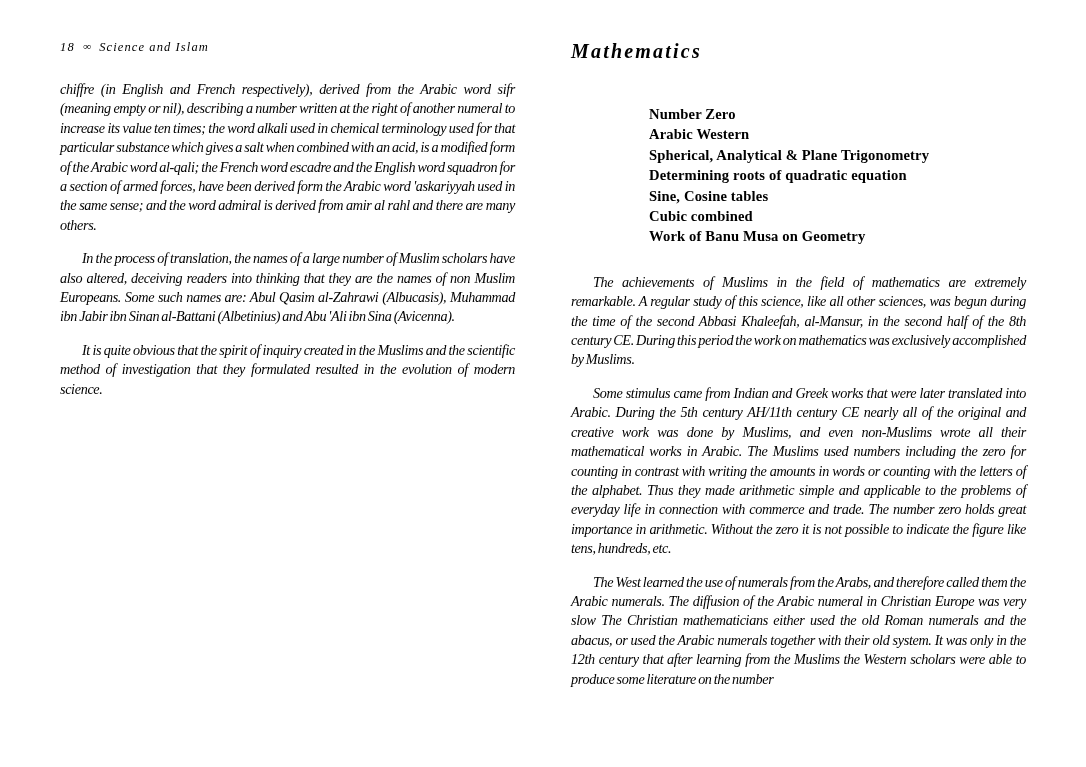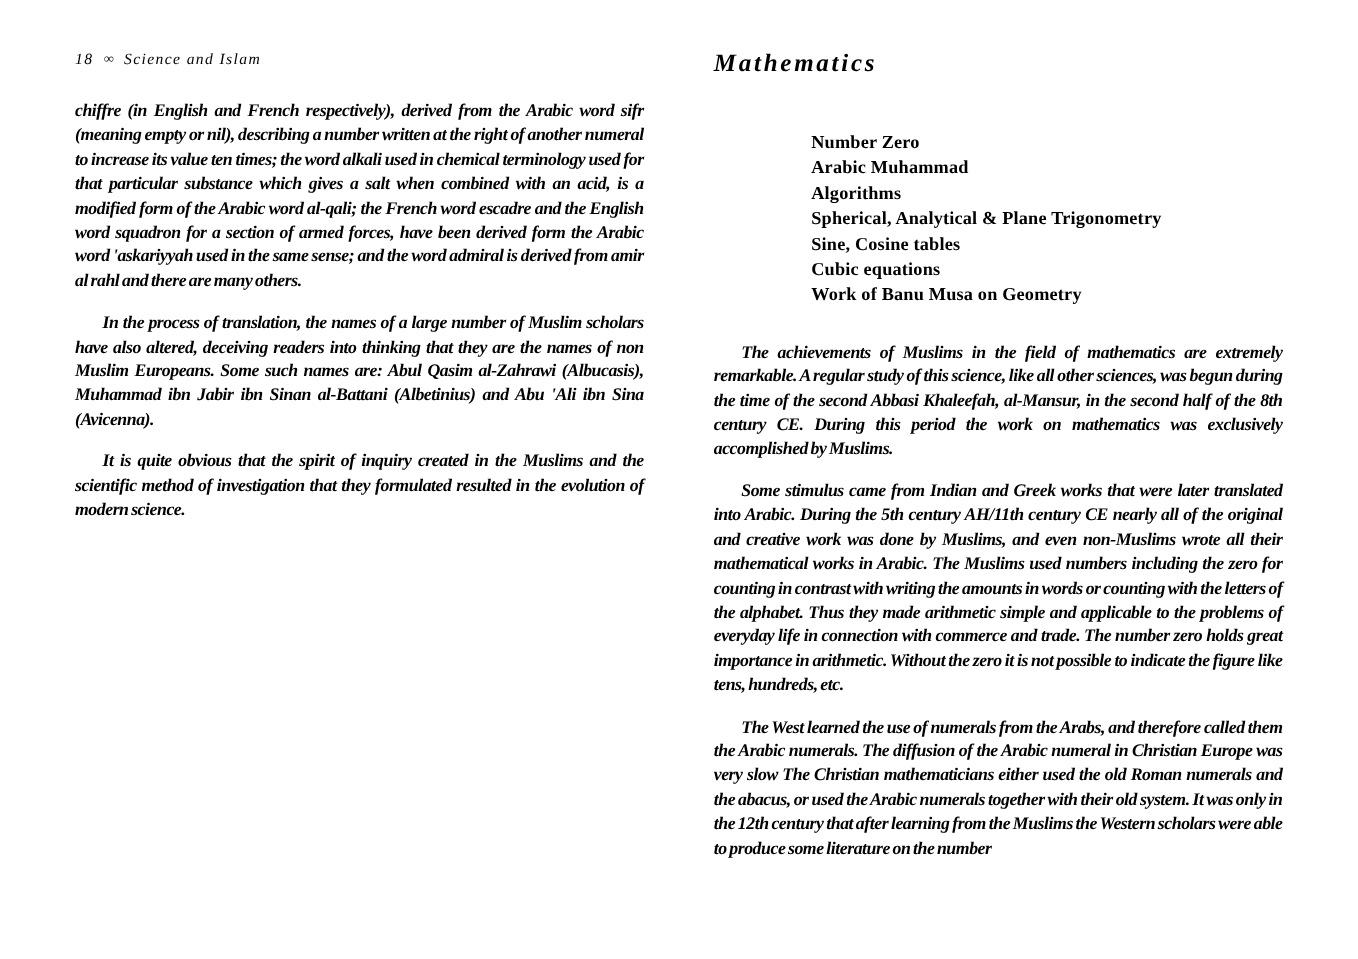--- a/index.html
+++ b/index.html
@@ -66,21 +66,21 @@
     font-size: 11px;
     vertical-align: 1px;
     padding: 0 4px;
     letter-spacing: 0;
   }
   
   p.body {
     margin: 0 0 14px 0;
     font-family: "Liberation Serif", serif;
     font-style: italic;
-    font-weight: bold;
+    font-weight: normal;
     font-size: 14.2px;
     line-height: 19.4px;
     text-align: justify;
     text-justify: inter-word;
     letter-spacing: -0.1px;
     word-spacing: -0.3px;
   }
   p.body.indent {
     text-indent: 22px;
   }
@@ -130,25 +130,25 @@
       <p class="body indent tight">In the process of translation, the names of a large number of Muslim scholars have also altered, deceiving readers into thinking that they are the names of non Muslim Europeans. Some such names are: Abul Qasim al-Zahrawi (Albucasis), Muhammad ibn Jabir ibn Sinan al-Battani (Albetinius) and Abu 'Ali ibn Sina (Avicenna).</p>
       <p class="body indent tight">It is quite obvious that the spirit of inquiry created in the Muslims and the scientific method of investigation that they formulated resulted in the evolution of modern science.</p>
     </div>
 
     <div class="page-half page-right">
 
       <h2 class="section-title">Mathematics</h2>
 
       <ul class="topic-list">
         <li>Number Zero</li>
-        <li>Arabic Muhammad</li>
-        <li>Algorithms</li>
+        <li>Arabic Western</li>
         <li>Spherical, Analytical &amp; Plane Trigonometry</li>
+        <li>Determining roots of quadratic equation</li>
         <li>Sine, Cosine tables</li>
-        <li>Cubic equations</li>
+        <li>Cubic combined</li>
         <li>Work of Banu Musa on Geometry</li>
       </ul>
 
       <p class="body indent tight">The achievements of Muslims in the field of mathematics are extremely remarkable. A regular study of this science, like all other sciences, was begun during the time of the second Abbasi Khaleefah, al-Mansur, in the second half of the 8th century CE. During this period the work on mathematics was exclusively accomplished by Muslims.</p>
       <p class="body indent tight">Some stimulus came from Indian and Greek works that were later translated into Arabic. During the 5th century AH/11th century CE nearly all of the original and creative work was done by Muslims, and even non-Muslims wrote all their mathematical works in Arabic. The Muslims used numbers including the zero for counting in contrast with writing the amounts in words or counting with the letters of the alphabet. Thus they made arithmetic simple and applicable to the problems of everyday life in connection with commerce and trade. The number zero holds great importance in arithmetic. Without the zero it is not possible to indicate the figure like tens, hundreds, etc.</p>
       <p class="body indent tight">The West learned the use of numerals from the Arabs, and therefore called them the Arabic numerals. The diffusion of the Arabic numeral in Christian Europe was very slow The Christian mathematicians either used the old Roman numerals and the abacus, or used the Arabic numerals together with their old system. It was only in the 12th century that after learning from the Muslims the Western scholars were able to produce some literature on the number</p>
     </div>
 
   </div>
 </div>

